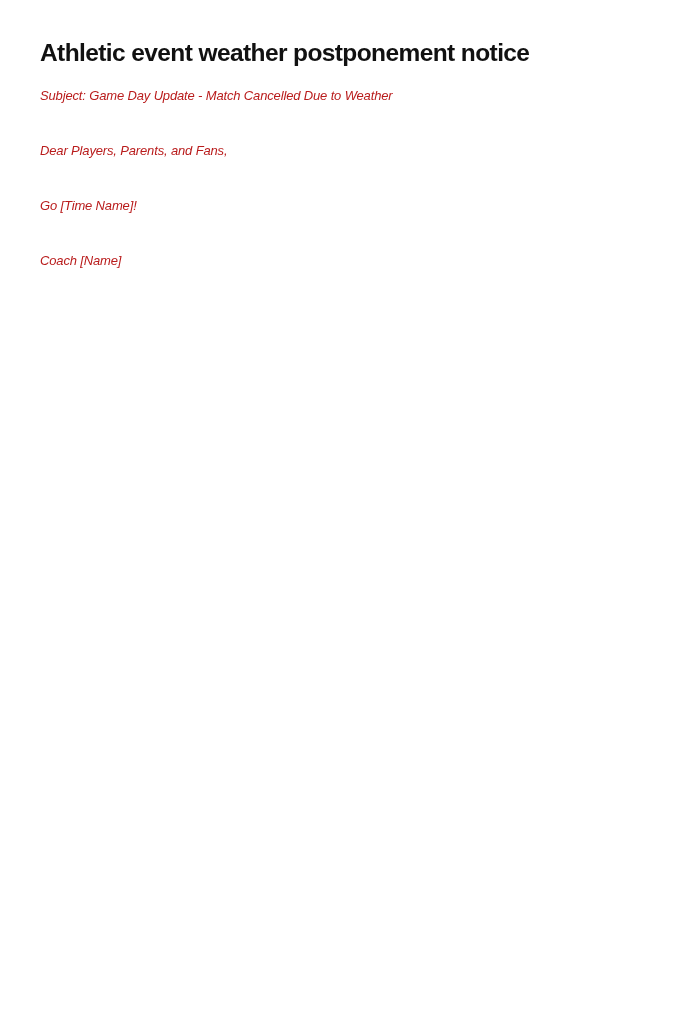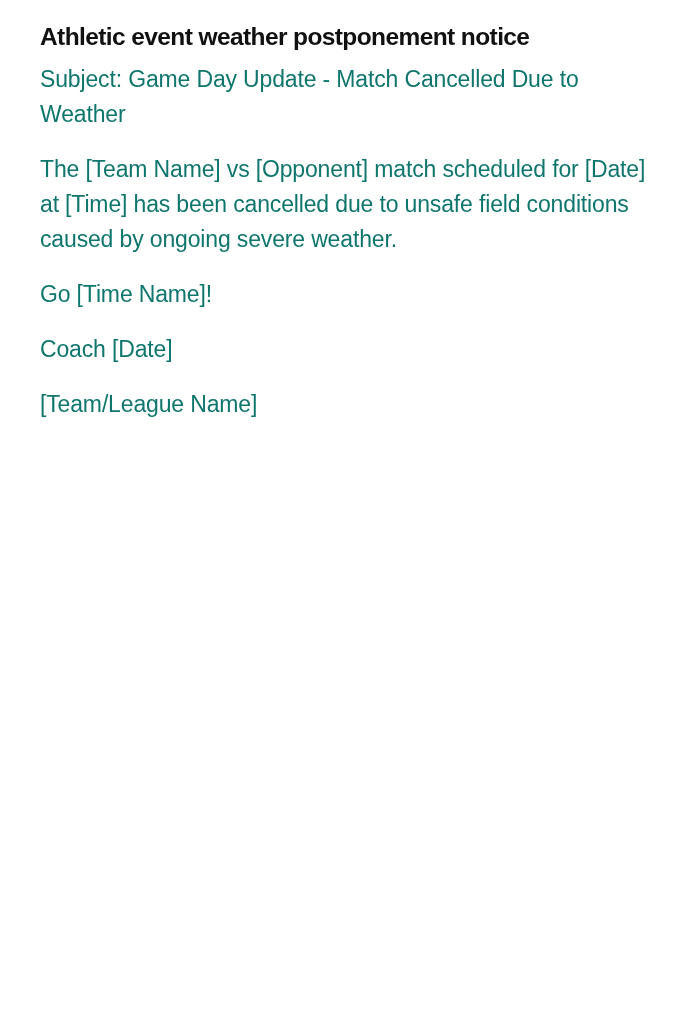--- a/index.html
+++ b/index.html
@@ -8,45 +8,45 @@
       background: #ffffff;
     }
     body {
       width: 700px;
       height: 1033px;
       overflow: hidden;
       font-family: "Liberation Sans", sans-serif;
       color: #1a1a1a;
     }
     .doc {
-      padding: 20px 40px 0 40px;
+      padding: 36px 40px 0 40px;
       box-sizing: border-box;
       width: 637px;
     }
     .title {
       font-family: "Liberation Sans", sans-serif;
       font-weight: bold;
       font-size: 24.5px;
       letter-spacing: -0.6px;
       line-height: 34px;
       margin: 0 0 8px 0;
       color: #111111;
     }
     .para {
-      font-size: 23px;
+      font-size: 13px;
       line-height: 35px;
       letter-spacing: -0.15px;
       margin: 0 0 20px 0;
-      color: #0f766e;
+      color: #b91c1c;
       width: 610px;
+      font-style: italic;
     }
   </style>
 </head>
 <body>
 
 <div class="doc">
   <h1 class="title">Athletic event weather postponement notice</h1>
   <p class="para">Subject: Game Day Update - Match Cancelled Due to Weather</p>
-  <p class="para">The [Team Name] vs [Opponent] match scheduled for [Date] at [Time] has been cancelled due to unsafe field conditions caused by ongoing severe weather.</p>
+  <p class="para">Dear Players, Parents, and Fans,</p>
   <p class="para">Go [Time Name]!</p>
-  <p class="para">Coach [Date]</p>
-  <p class="para">[Team/League Name]</p>
+  <p class="para">Coach [Name]</p>
 </div>
 
 </body></html>

